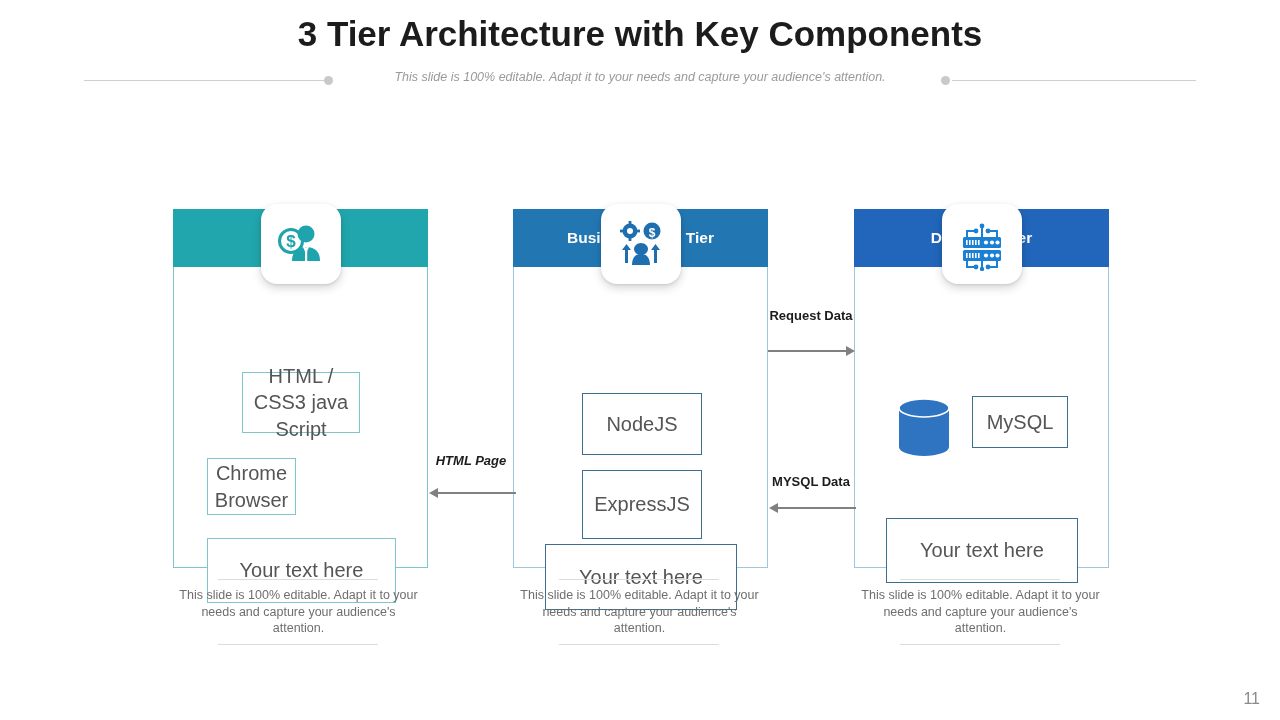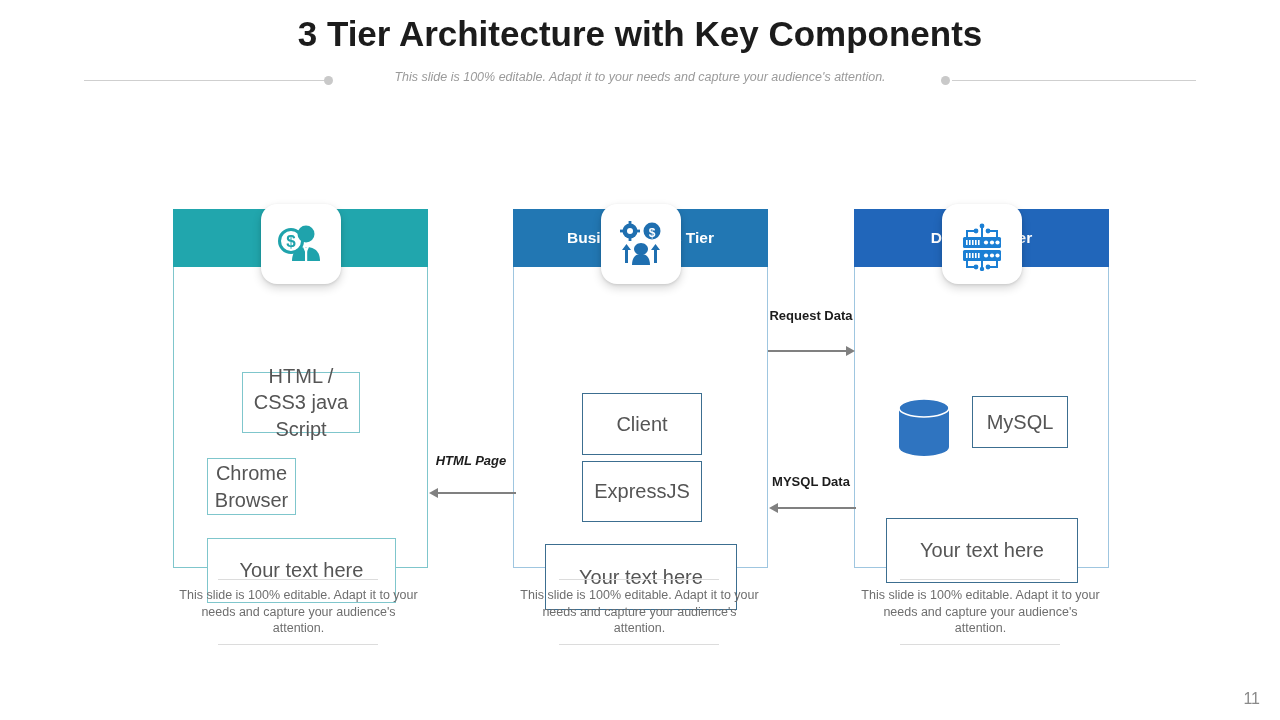--- a/index.html
+++ b/index.html
@@ -82,21 +82,21 @@
   .c2 .box,.c3 .box{border-color:#3c6e90;}
 
   
   .b-html{left:68px;top:105px;width:118px;height:61px;}
   .b-chrome{left:33px;top:191px;width:89px;height:57px;}
   .b-react{left:129px;top:191px;width:93px;height:57px;}
   .b-c-text{left:33px;top:271px;width:189px;height:65px;}
 
   
   .b-node{left:68px;top:126px;width:120px;height:62px;}
-  .b-express{left:68px;top:194px;width:120px;height:61px;}
+  .b-express{left:68px;top:203px;width:120px;height:69px;}
   .b-b-text{left:31px;top:277px;width:192px;height:66px;}
 
   
   .b-mysql{left:117px;top:129px;width:96px;height:52px;}
   .b-d-text{left:31px;top:251px;width:192px;height:65px;}
 
   
   .cylinder{position:absolute;left:42px;top:131px;width:54px;height:59px;}
 
   
@@ -179,21 +179,21 @@
           </g>
           <circle cx="38" cy="14" r="8.5" fill="#1f6fb0"></circle>
           <text x="38" y="19.5" font-size="12" font-weight="bold" fill="#ffffff" text-anchor="middle" font-family="Liberation Sans, sans-serif">$</text>
           <path d="M27 26 C31 26 34 29 34 32 C34 35 31 38 27 38 C23 38 20 35 20 32 C20 29 23 26 27 26 Z" fill="#1f6fb0"></path>
           <path d="M18 48 C18 40 22 37 27 37 C32 37 36 40 36 48 Z" fill="#1f6fb0"></path>
           <path d="M11 46 L11 33 L8 33 L12.5 27 L17 33 L14 33 L14 46 Z" fill="#1f6fb0"></path>
           <path d="M40 46 L40 33 L37 33 L41.5 27 L46 33 L43 33 L43 46 Z" fill="#1f6fb0"></path>
         </svg>
       </div>
 
-      <div class="box b-node">Client</div>
+      <div class="box b-node">NodeJS</div>
       <div class="box b-express">ExpressJS</div>
       <div class="box b-b-text">Your text here</div>
     </div>
   </div>
 
   <div class="col c3">
     <div class="tier-head" style="background:#2166ba;">Database Tier</div>
     <div class="tier-body">
       <div class="icon-badge">
         <svg width="54" height="54" viewBox="0 0 54 54">

